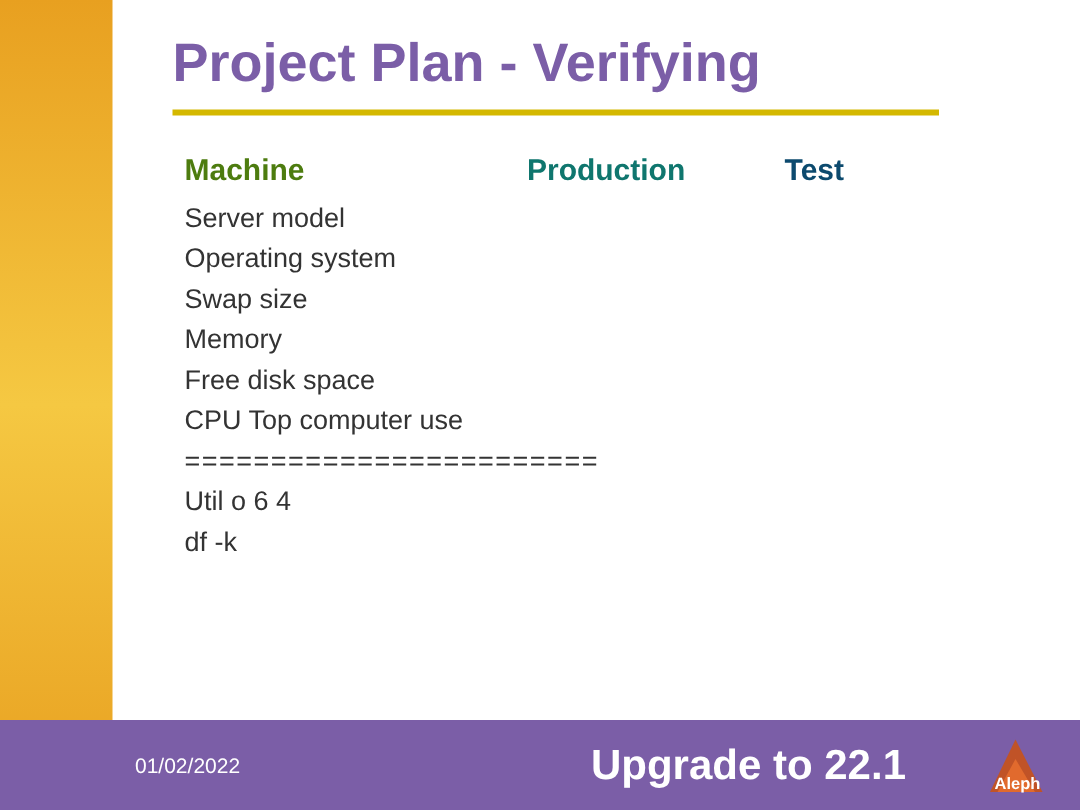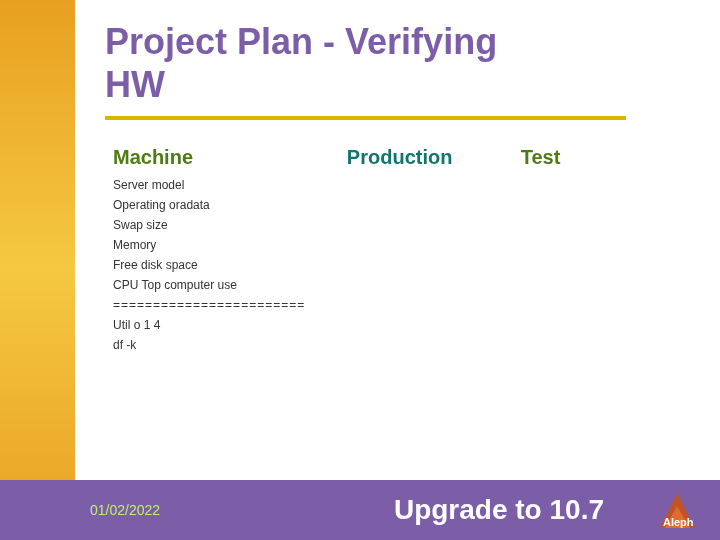--- a/index.html
+++ b/index.html
@@ -25,21 +25,21 @@
     }
 
     
     .main-content {
       position: absolute;
       left: 75px;
       top: 0;
       width: 581px;
       height: 480px;
       background: #ffffff;
-      padding: 20px 30px 20px 30px;
+      padding: 20px 30px 20px 40px;
     }
 
     
     .page-title {
       font-size: 36px;
       font-weight: bold;
       color: #7b5ea7;
       margin-bottom: 10px;
       line-height: 1.2;
     }
@@ -60,24 +60,24 @@
 
     .hw-table thead tr th {
       font-size: 20px;
       font-weight: bold;
       padding: 6px 8px;
       text-align: left;
     }
 
     .col-machine { color: #4d7c0f; width: 250px; }
     .col-production { color: #0f766e; width: 180px; }
-    .col-test { color: #4d7c0f; width: 120px; }
+    .col-test { color: #0c4a6e; width: 120px; }
 
     .hw-table tbody tr td {
-      font-size: 12px;
+      font-size: 18px;
       color: #333;
       padding: 3px 8px;
       vertical-align: top;
       margin-left: 34px;
     }
 
     .separator-row td {
       font-size: 14px;
       color: #555;
       letter-spacing: 1px;
@@ -101,21 +101,21 @@
       display: flex;
       align-items: center;
       justify-content: flex-end;
       padding-right: 20px;
       z-index: 2;
     }
 
     .bottom-bar .date-text {
       position: absolute;
       left: 90px;
-      color: #bef264;
+      color: #ffffff;
       font-size: 14px;
     }
 
     .upgrade-text {
       font-size: 28px;
       font-weight: bold;
       color: #ffffff;
       margin-right: 15px;
     }
 
@@ -134,40 +134,39 @@
   </style>
 </head>
 <body>
 
 <div class="left-stripe"></div>
 
 <div class="main-content">
 
   <div class="page-title">
     <span>Project Plan - Verifying</span><br>
-    <span>HW</span>
   </div>
   <div class="title-rule"></div>
 
   <table class="hw-table">
     <thead>
       <tr>
         <th class="col-machine">Machine</th>
         <th class="col-production">Production</th>
         <th class="col-test">Test</th>
       </tr>
     </thead>
     <tbody id="table-body">
     <tr>
       <td>Server model</td>
       <td></td>
       <td></td>
     </tr>
         <tr>
-      <td>Operating oradata</td>
+      <td>Operating system</td>
       <td></td>
       <td></td>
     </tr>
         <tr>
       <td>Swap size</td>
       <td></td>
       <td></td>
     </tr>
         <tr>
       <td>Memory</td>
@@ -181,32 +180,32 @@
     </tr>
         <tr>
       <td>CPU Top computer use</td>
       <td></td>
       <td></td>
     </tr>
         <tr class="separator-row">
           <td colspan="3">========================</td>
         </tr>
         <tr class="util-row">
-          <td colspan="3">Util  o  1 4</td>
+          <td colspan="3">Util  o  6 4</td>
         </tr>
         <tr class="util-row">
           <td colspan="3">df  -k</td>
         </tr>
       </tbody>
   </table>
 </div>
 
 <div class="bottom-bar">
   <span class="date-text">01/02/2022</span>
-  <span class="upgrade-text">Upgrade to 10.7</span>
+  <span class="upgrade-text">Upgrade to 22.1</span>
 
   <div class="aleph-logo">
     <svg viewBox="0 0 45 45" xmlns="http://www.w3.org/2000/svg">
 
       <polygon points="5,40 22,5 40,40" fill="#c8521a" opacity="0.9"></polygon>
       <polygon points="10,40 22,18 35,40" fill="#e87030" opacity="0.8"></polygon>
       <text x="8" y="38" font-size="11" font-weight="bold" fill="#ffffff" font-family="Arial">Aleph</text>
     </svg>
   </div>
 </div>

